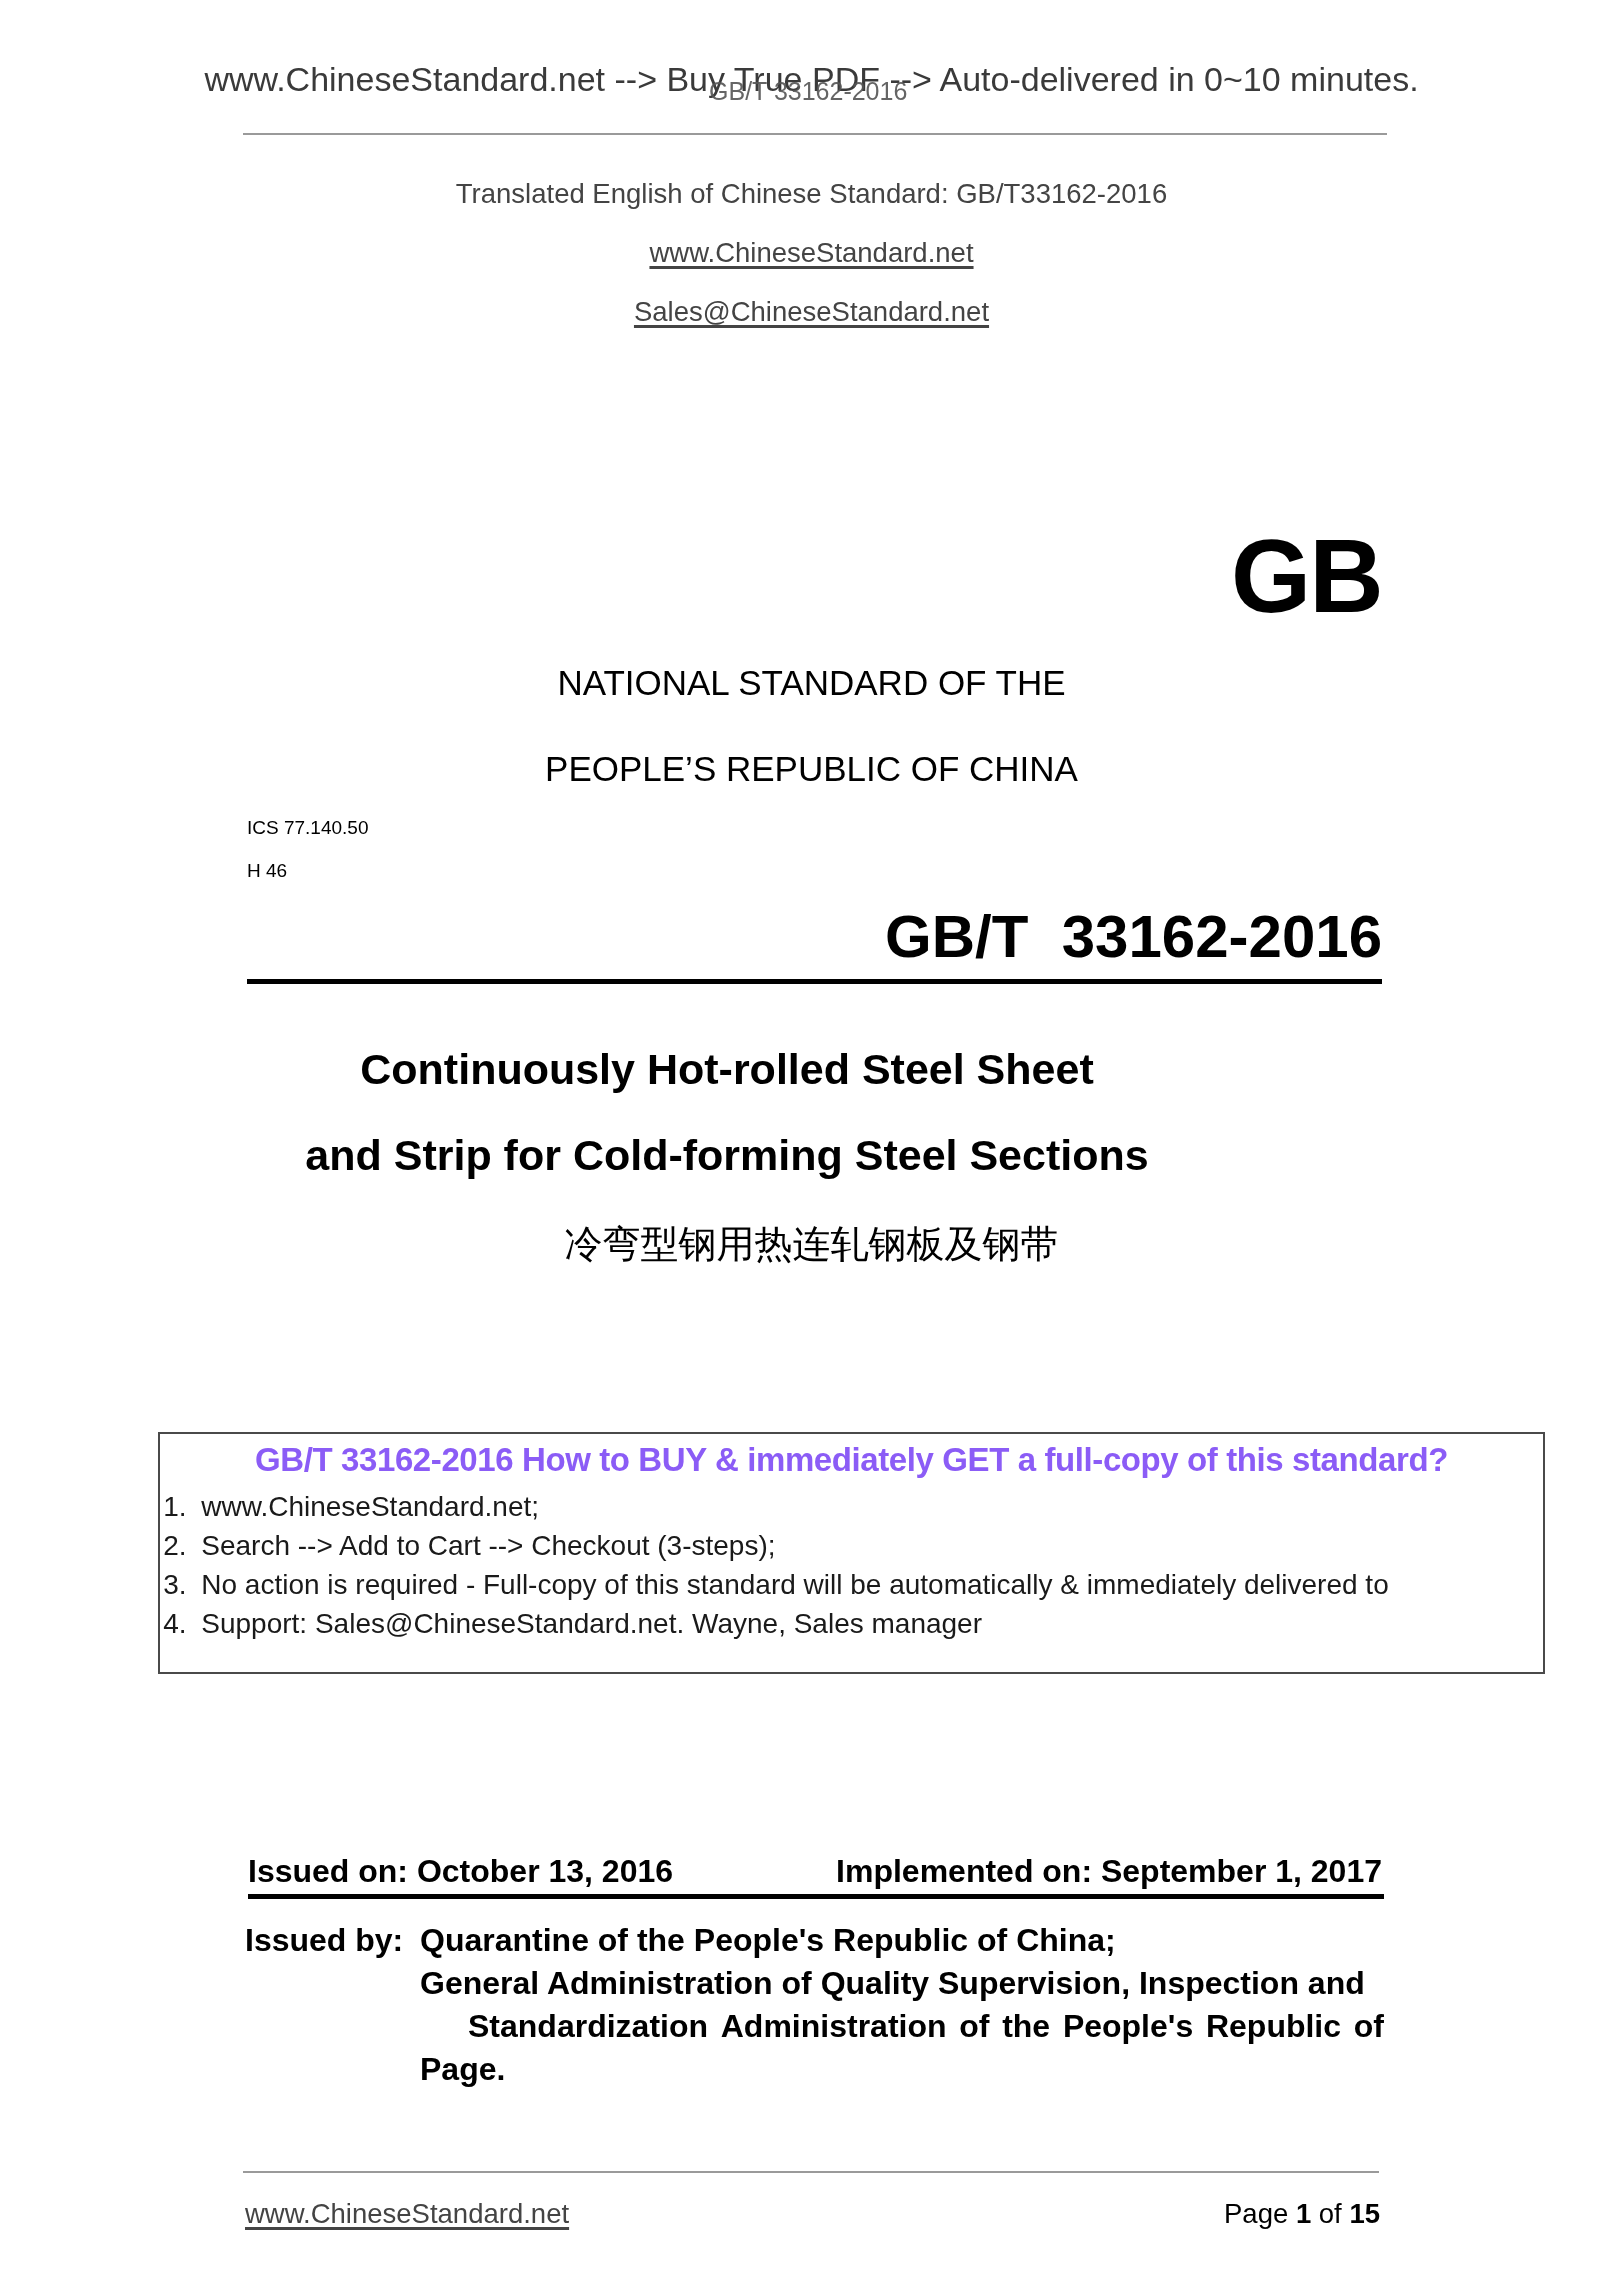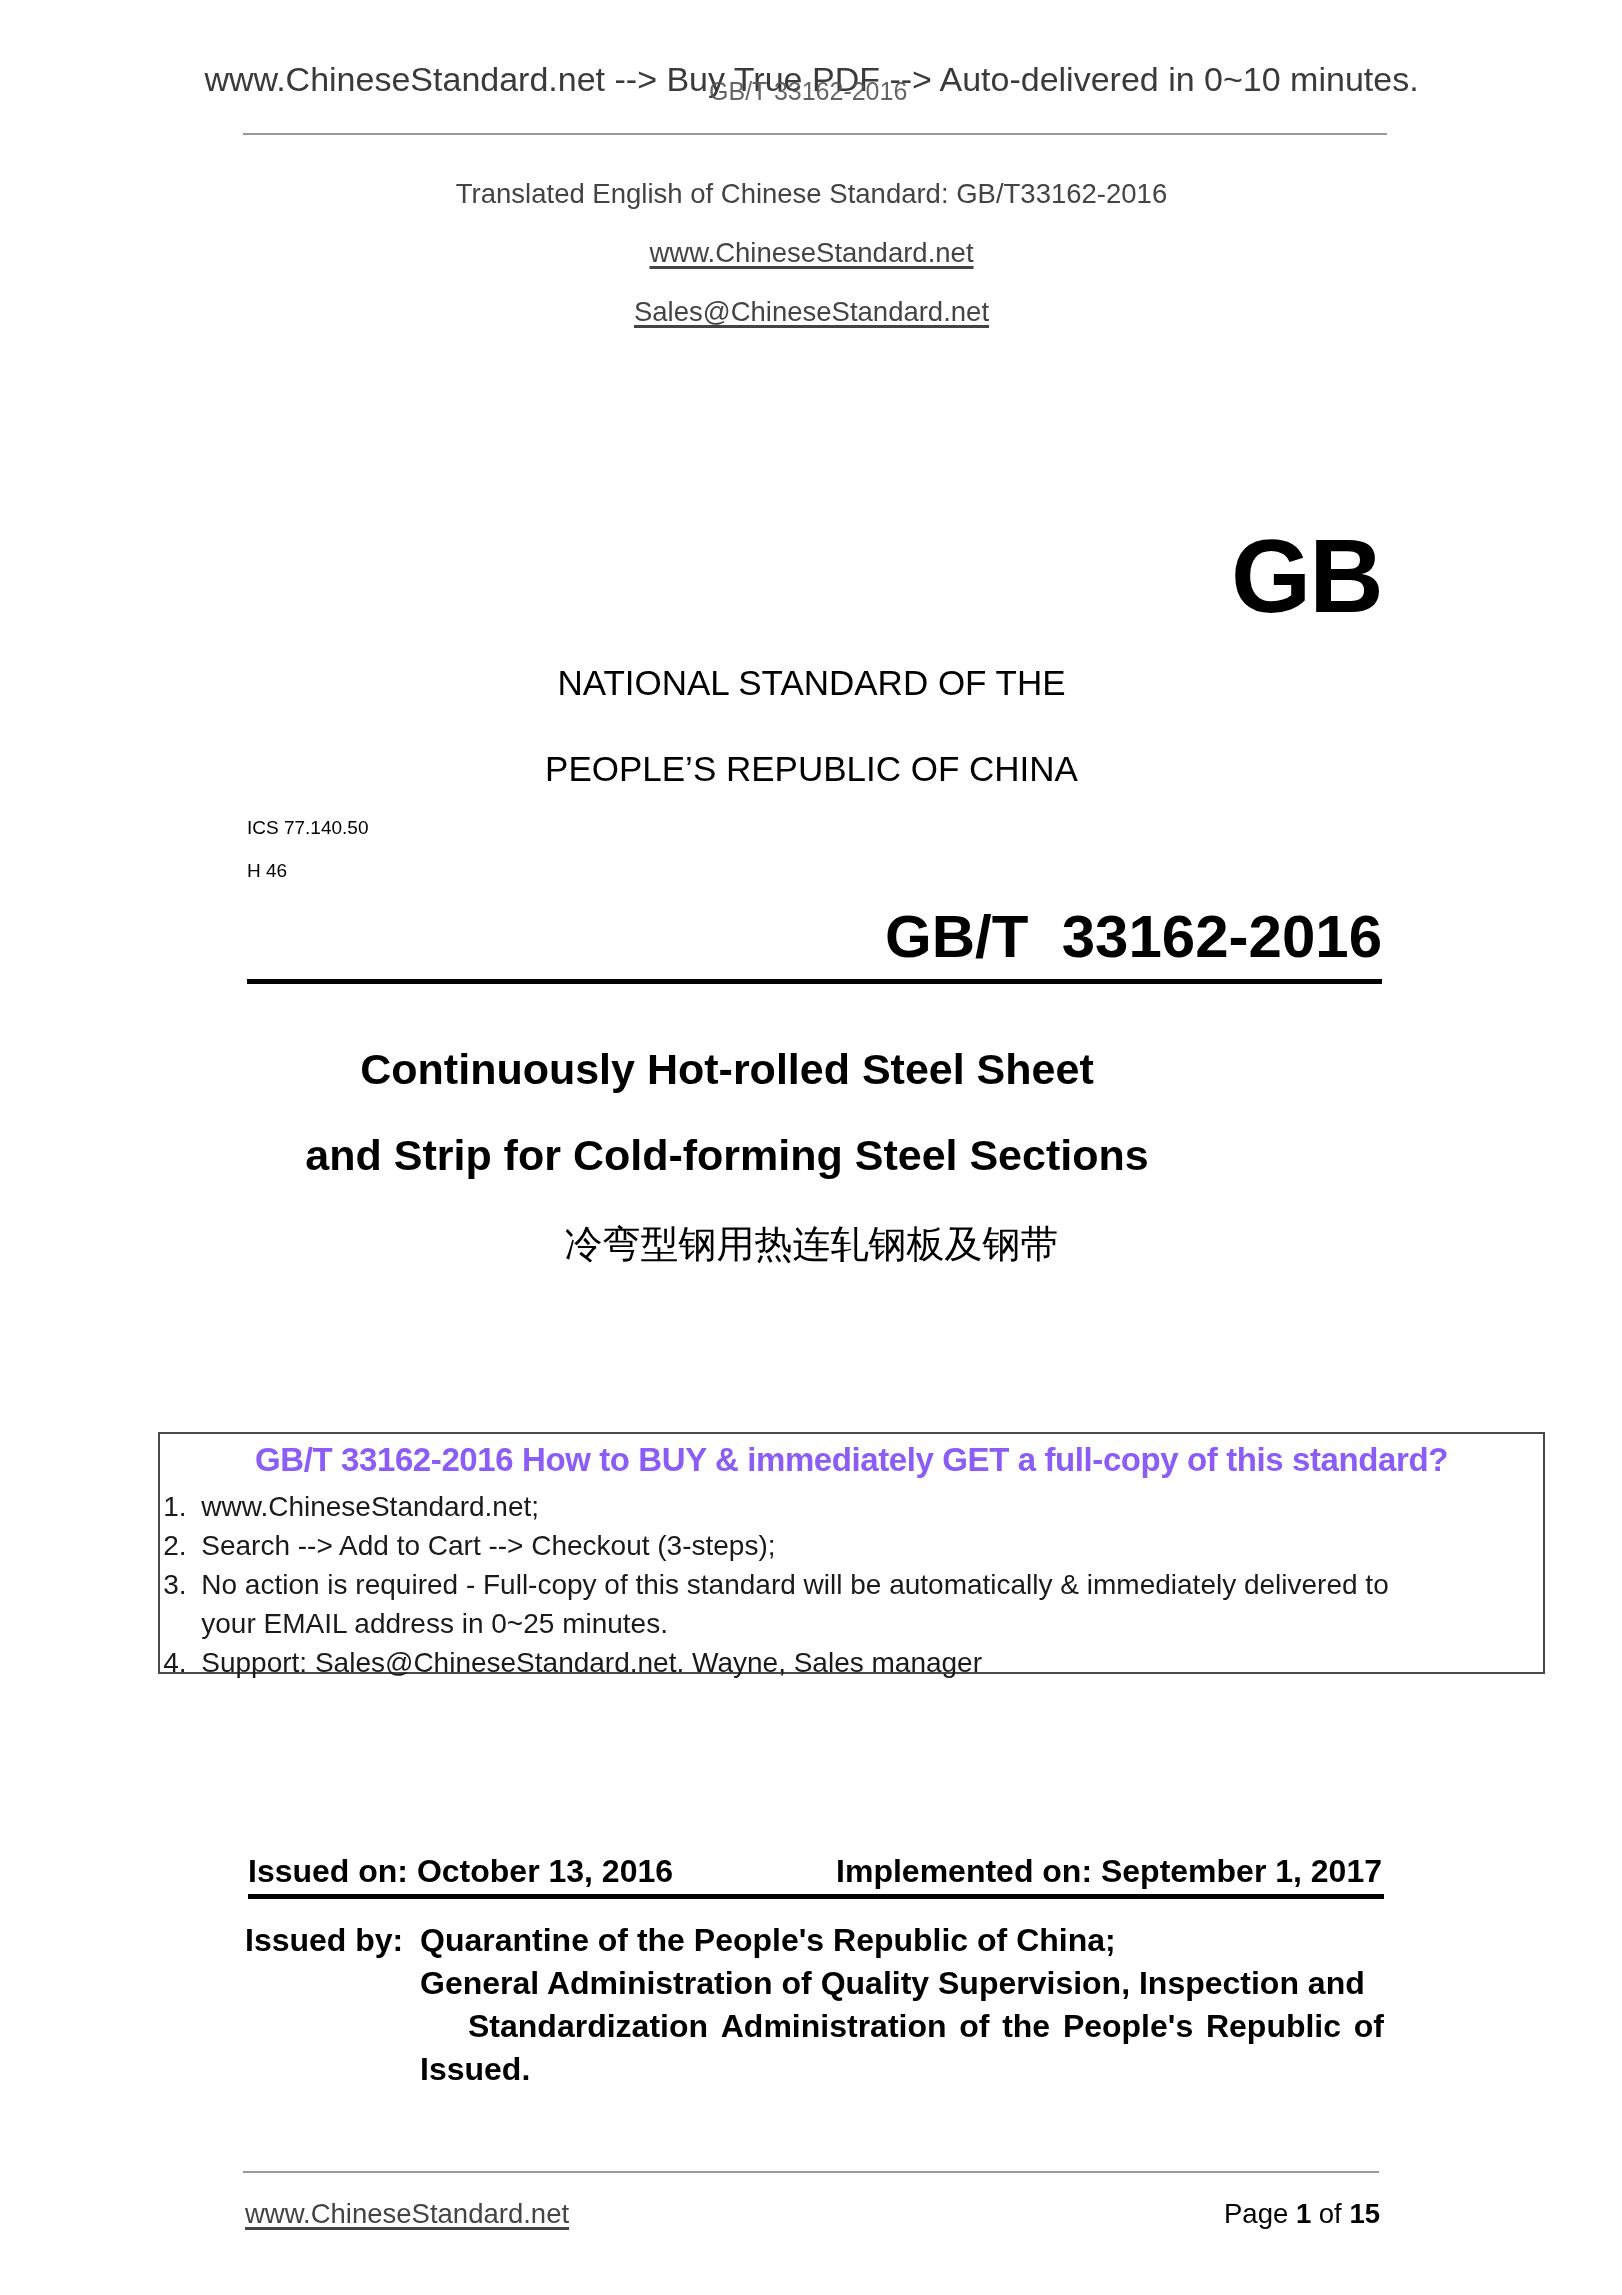--- a/index.html
+++ b/index.html
@@ -72,24 +72,20 @@
     </li>
     <li>
       <span class="num">2.</span>
       <span>Search --&gt; Add to Cart --&gt; Checkout (3-steps);</span>
     </li>
     <li>
       <span class="num">3.</span>
       <span>No action is required  - Full-copy of this standard will be automatically &amp; immediately delivered to</span>
     </li>
     <li>
-      <span class="num"></span>
-      <span>your EMAIL address in 0~25 minutes.</span>
-    </li>
-    <li>
       <span class="num">4.</span>
       <span>Support: Sales@ChineseStandard.net. Wayne, Sales manager</span>
     </li>
   </ol>
 </div>
 
 <div class="abs dates">
   <span>Issued on: October 13, 2016</span>
   <span>Implemented on: September 1, 2017</span>
 </div>
@@ -102,21 +98,21 @@
     <div>General Administration of Quality Supervision, Inspection and</div>
     <div class="justify">
       <span>Standardization</span>
       <span>Administration</span>
       <span>of</span>
       <span>the</span>
       <span>People's</span>
       <span>Republic</span>
       <span>of</span>
     </div>
-    <div>Issued.</div>
+    <div>Page.</div>
   </div>
 </div>
 
 <div class="abs hr-thin" style="left:243px; top:2171px; width:1136px;"></div>
 <a class="abs footer-link">www.ChineseStandard.net</a>
 <div class="abs footer-page">
   <span>Page</span>
   <b>1</b>
   <span>of</span>
   <b>15</b>

